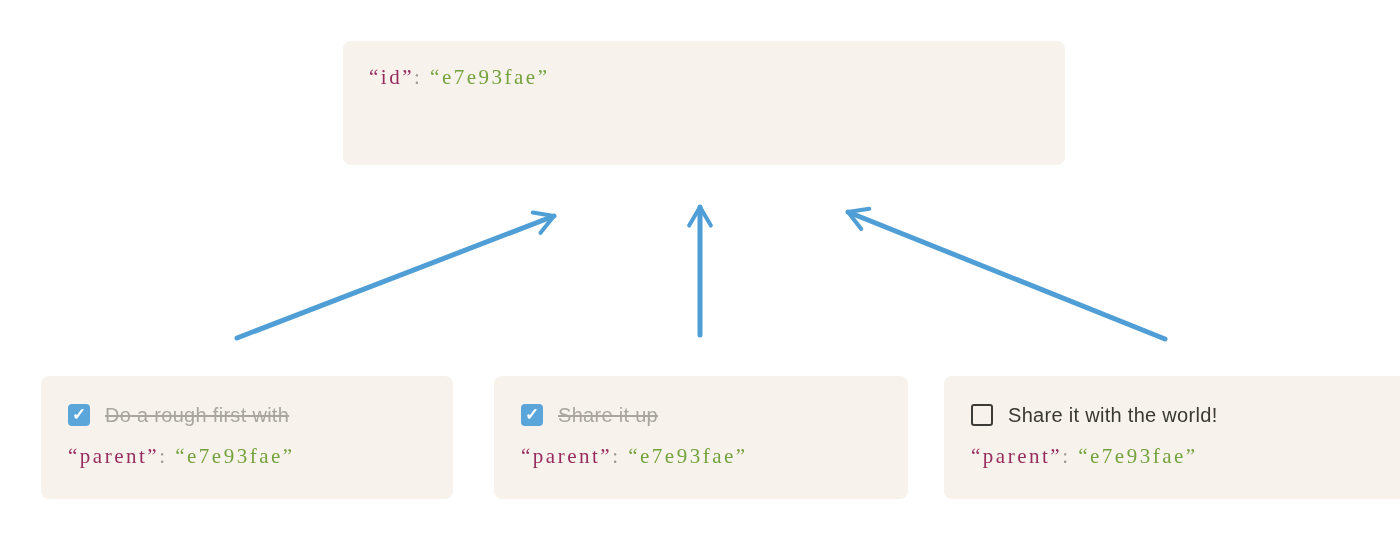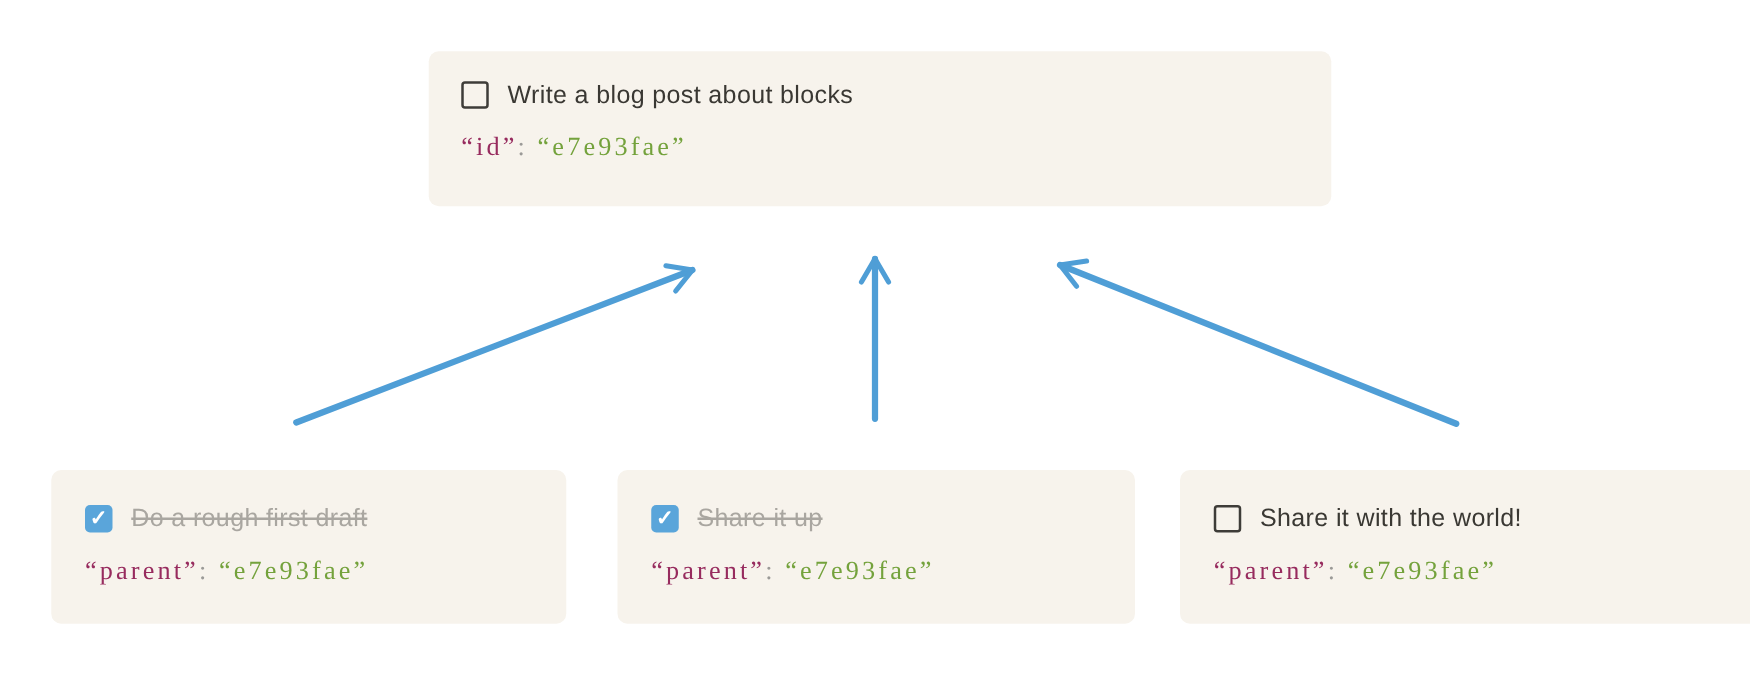--- a/index.html
+++ b/index.html
@@ -118,35 +118,29 @@
       <marker id="arrowhead" viewBox="0 0 20 20" refX="16" refY="10" markerWidth="6.2" markerHeight="6.2" orient="auto-start-reverse" markerUnits="strokeWidth">
         <path class="arrow-head-path" d="M4 3 L16 10 L4 17" stroke-width="2.6" stroke-linecap="round" stroke-linejoin="round"></path>
       </marker>
     </defs>
     <line class="arrow-line" x1="237" y1="338" x2="554" y2="216" marker-end="url(#arrowhead)"></line>
     <line class="arrow-line" x1="700" y1="335" x2="700" y2="207" marker-end="url(#arrowhead)"></line>
     <line class="arrow-line" x1="1165" y1="339" x2="848" y2="212" marker-end="url(#arrowhead)"></line>
   </svg>
 
   <div class="card parent pending">
-    <div class="task-row">
-      <div class="checkbox unchecked">
-        <span class="checkmark"></span>
-      </div>
-      <span class="card-label">Write a blog post about blocks</span>
-    </div>
     <div class="code-line"><span class="code-key">“id”</span><span class="code-punct">:</span><span class="code-punct"> </span><span class="code-value">“e7e93fae”</span></div>
   </div>
 
   <div class="card child c0 completed">
     <div class="task-row">
       <div class="checkbox checked">
         <span class="checkmark">✓</span>
       </div>
-      <span class="card-label">Do a rough first draft</span>
+      <span class="card-label">Do a rough first with</span>
     </div>
     <div class="code-line"><span class="code-key">“parent”</span><span class="code-punct">:</span><span class="code-punct"> </span><span class="code-value">“e7e93fae”</span></div>
   </div>
 
   <div class="card child c1 completed">
     <div class="task-row">
       <div class="checkbox checked">
         <span class="checkmark">✓</span>
       </div>
       <span class="card-label">Share it up</span>

